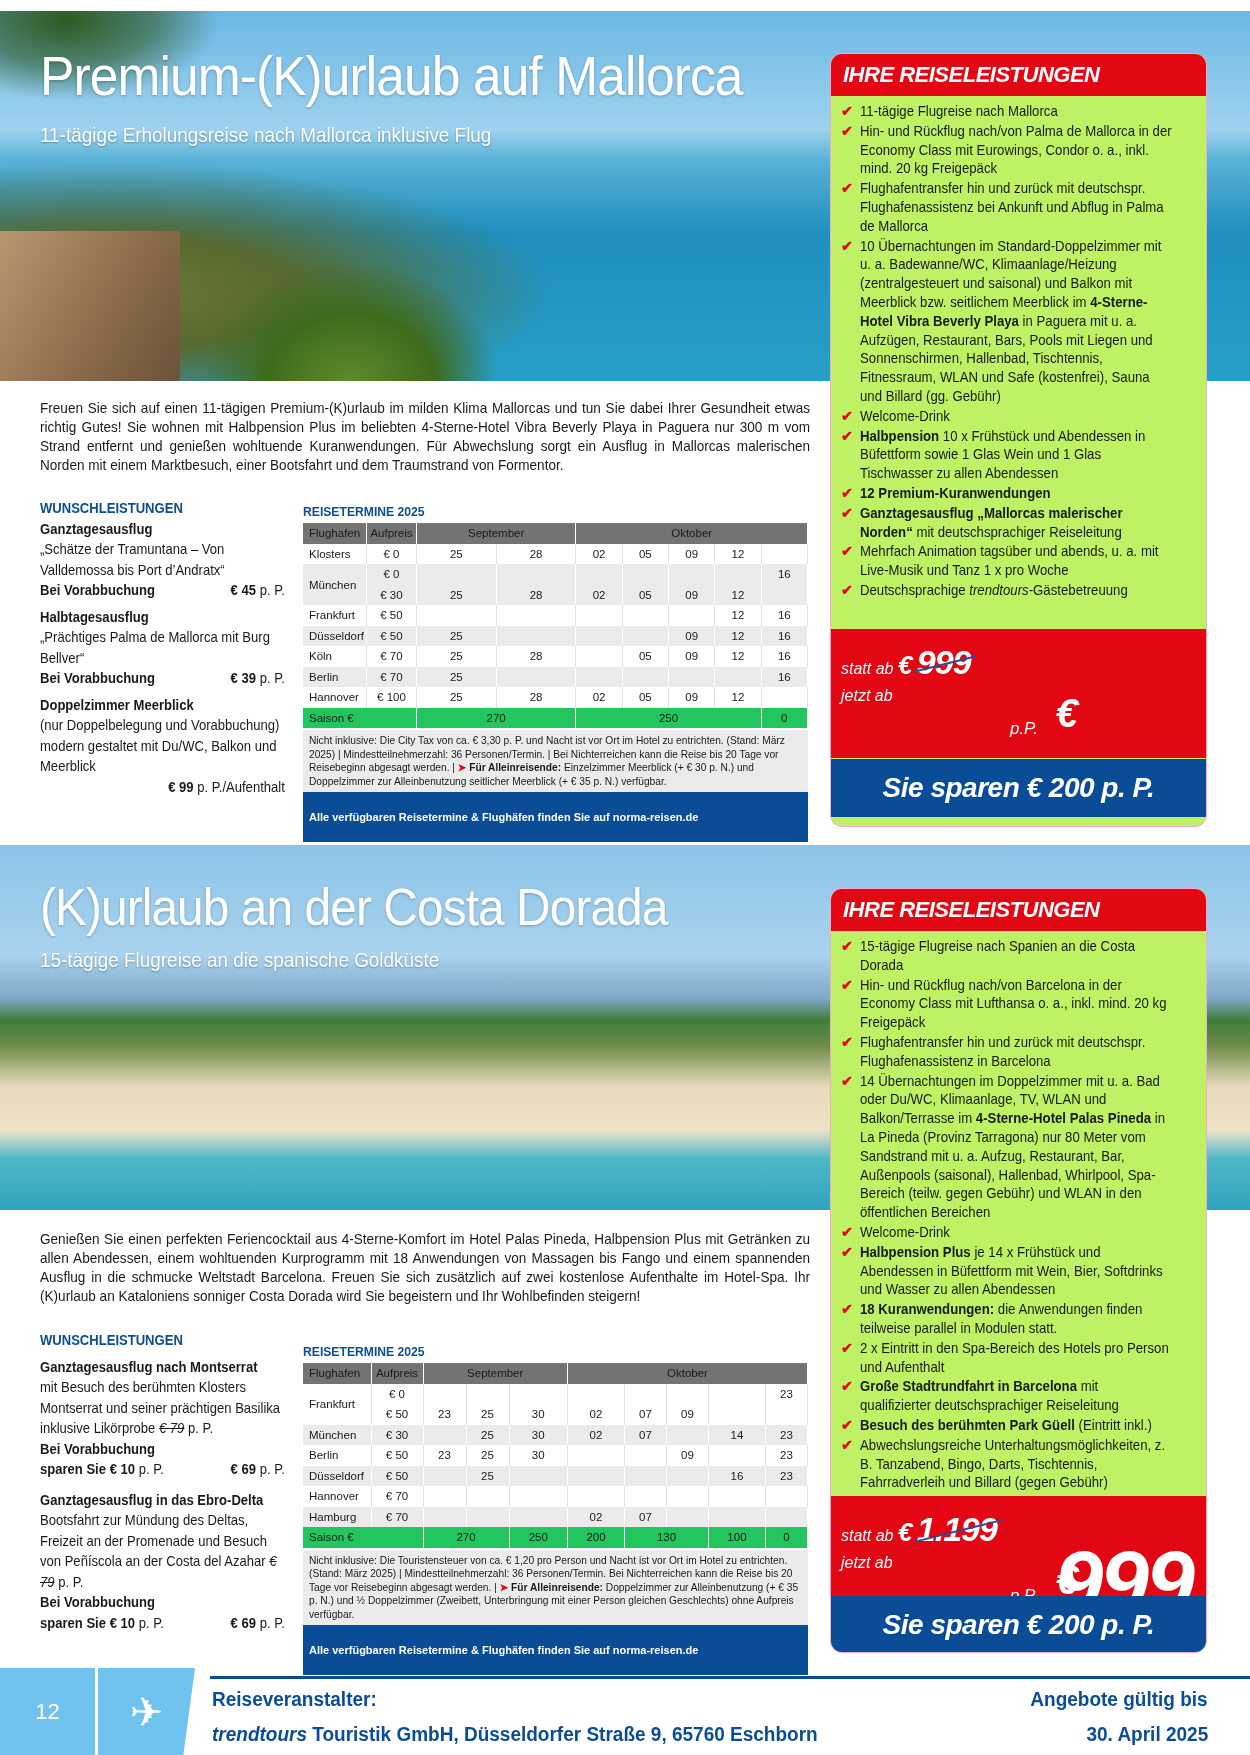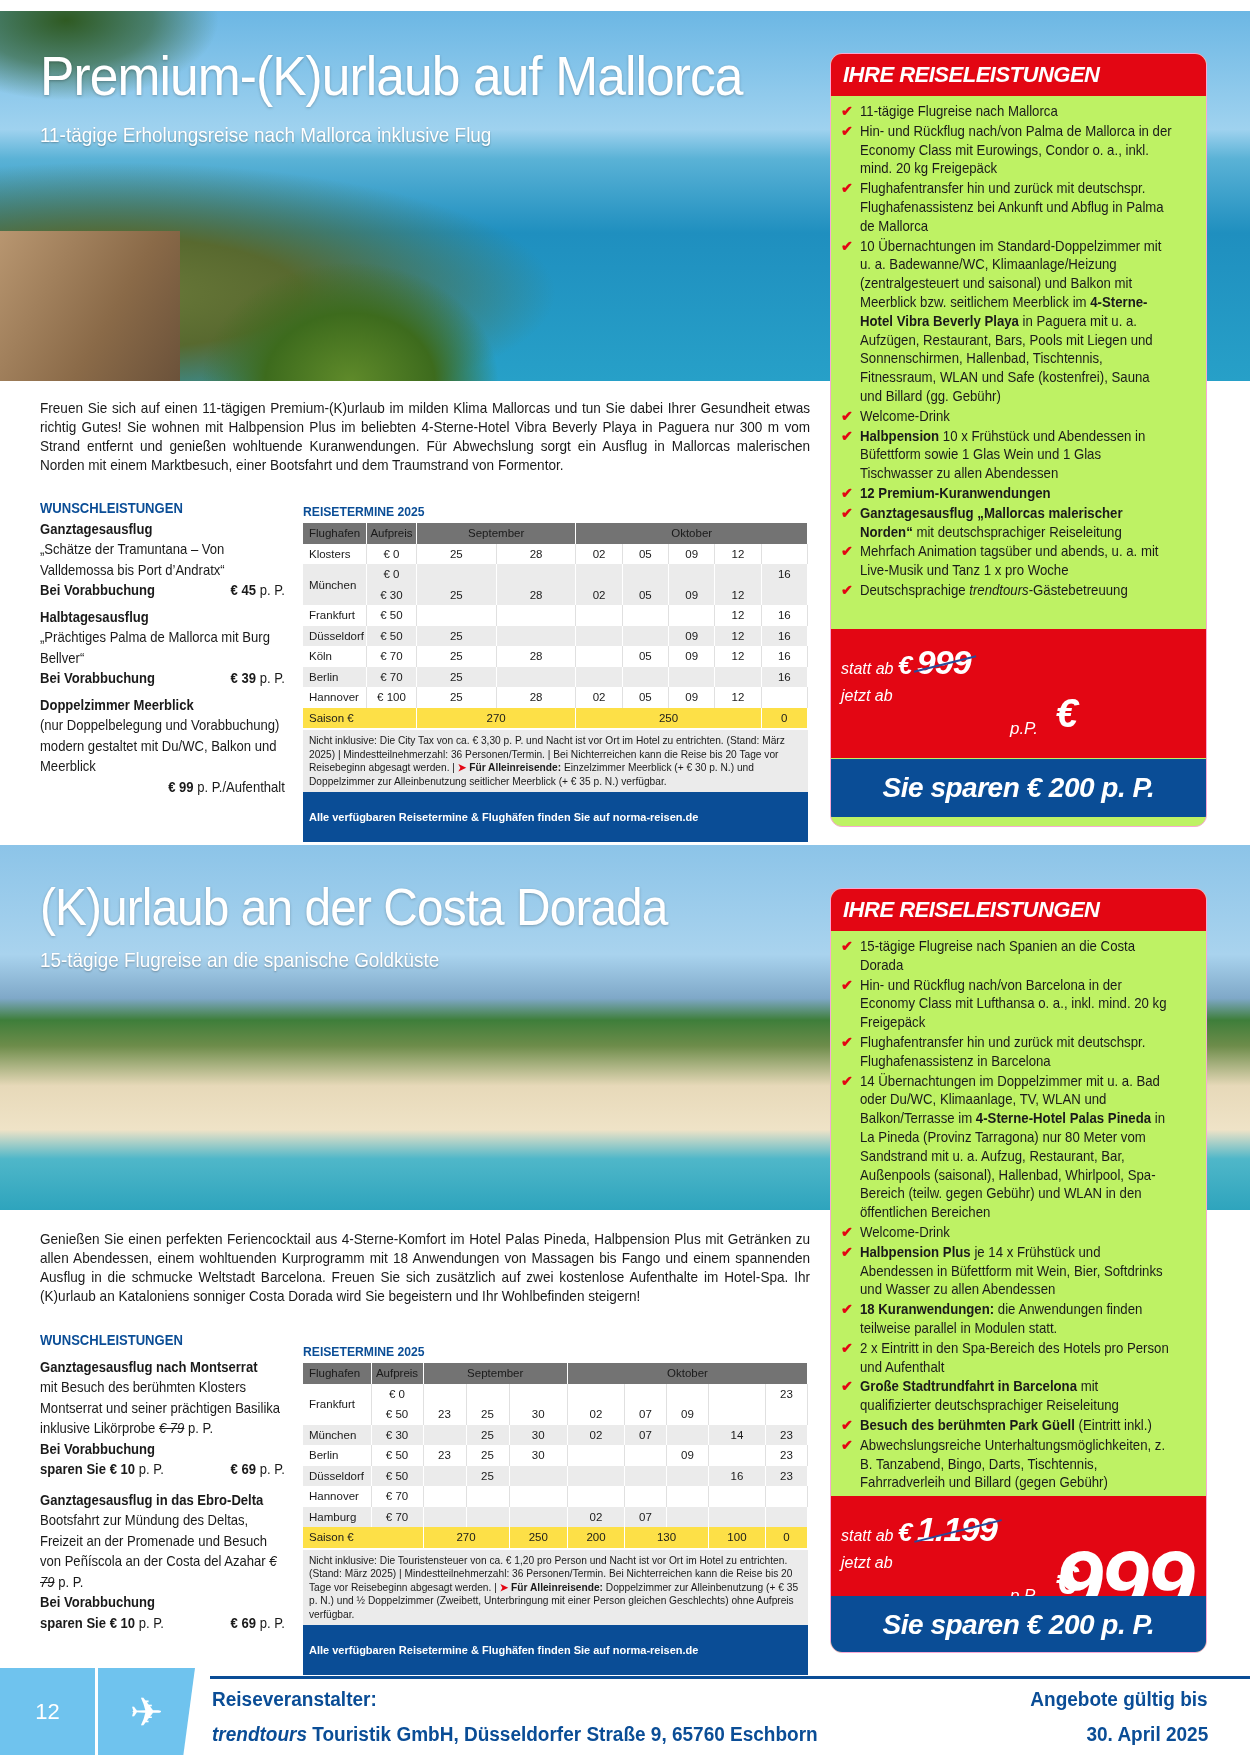--- a/index.html
+++ b/index.html
@@ -33,21 +33,21 @@
 .strike{text-decoration:line-through;font-style:italic}
 .rt{position:absolute;left:303px;width:505px}
 .s1 .rt{top:493px}
 .s2 .rt{top:499px}
 .rt-title{color:#0a4d96;font-weight:700;font-size:13.5px;margin-bottom:4px;transform:scaleX(.9);transform-origin:left}
 table{border-collapse:collapse;width:100%;font-size:11.5px}
 td,th{height:20.5px;text-align:center;border-right:1.5px solid #fff;padding:0 2px;font-weight:400}
 th{background:#737373}
 tr.g td{background:#ebebeb}
 tr.w td{background:#fff;border-right:1.5px solid #e0e0e0}
-tr.saison td{background:#fde047}
+tr.saison td{background:#22c55e}
 td.first{text-align:left;padding-left:6px}
 .note{background:#ebebeb;font-size:10.2px;line-height:13.5px;padding:4px 6px;margin-top:2px}
 .note .arrow{color:#e30613;font-weight:700}
 .bluebar{background:#0a4d96;color:#fff;font-weight:700;font-size:11px;padding:19px 6px;transform-origin:left}
 .box{position:absolute;left:830px;width:377px;border:1px solid #f9a8d4;border-radius:12px;background:#bef264;overflow:hidden}
 .s1 .box{top:42px;height:774px}
 .s2 .box{top:43px;height:765px}
 .box-head{background:#e30613;color:#fff;font-weight:700;font-style:italic;font-size:22px;padding:8px 12px 6px;letter-spacing:-.5px;height:42px}
 .box-list{list-style:none;padding:6px 10px 0 10px;font-size:14.2px;line-height:18.8px}
 .box-list li{display:flex;gap:5px;margin-bottom:1px}

